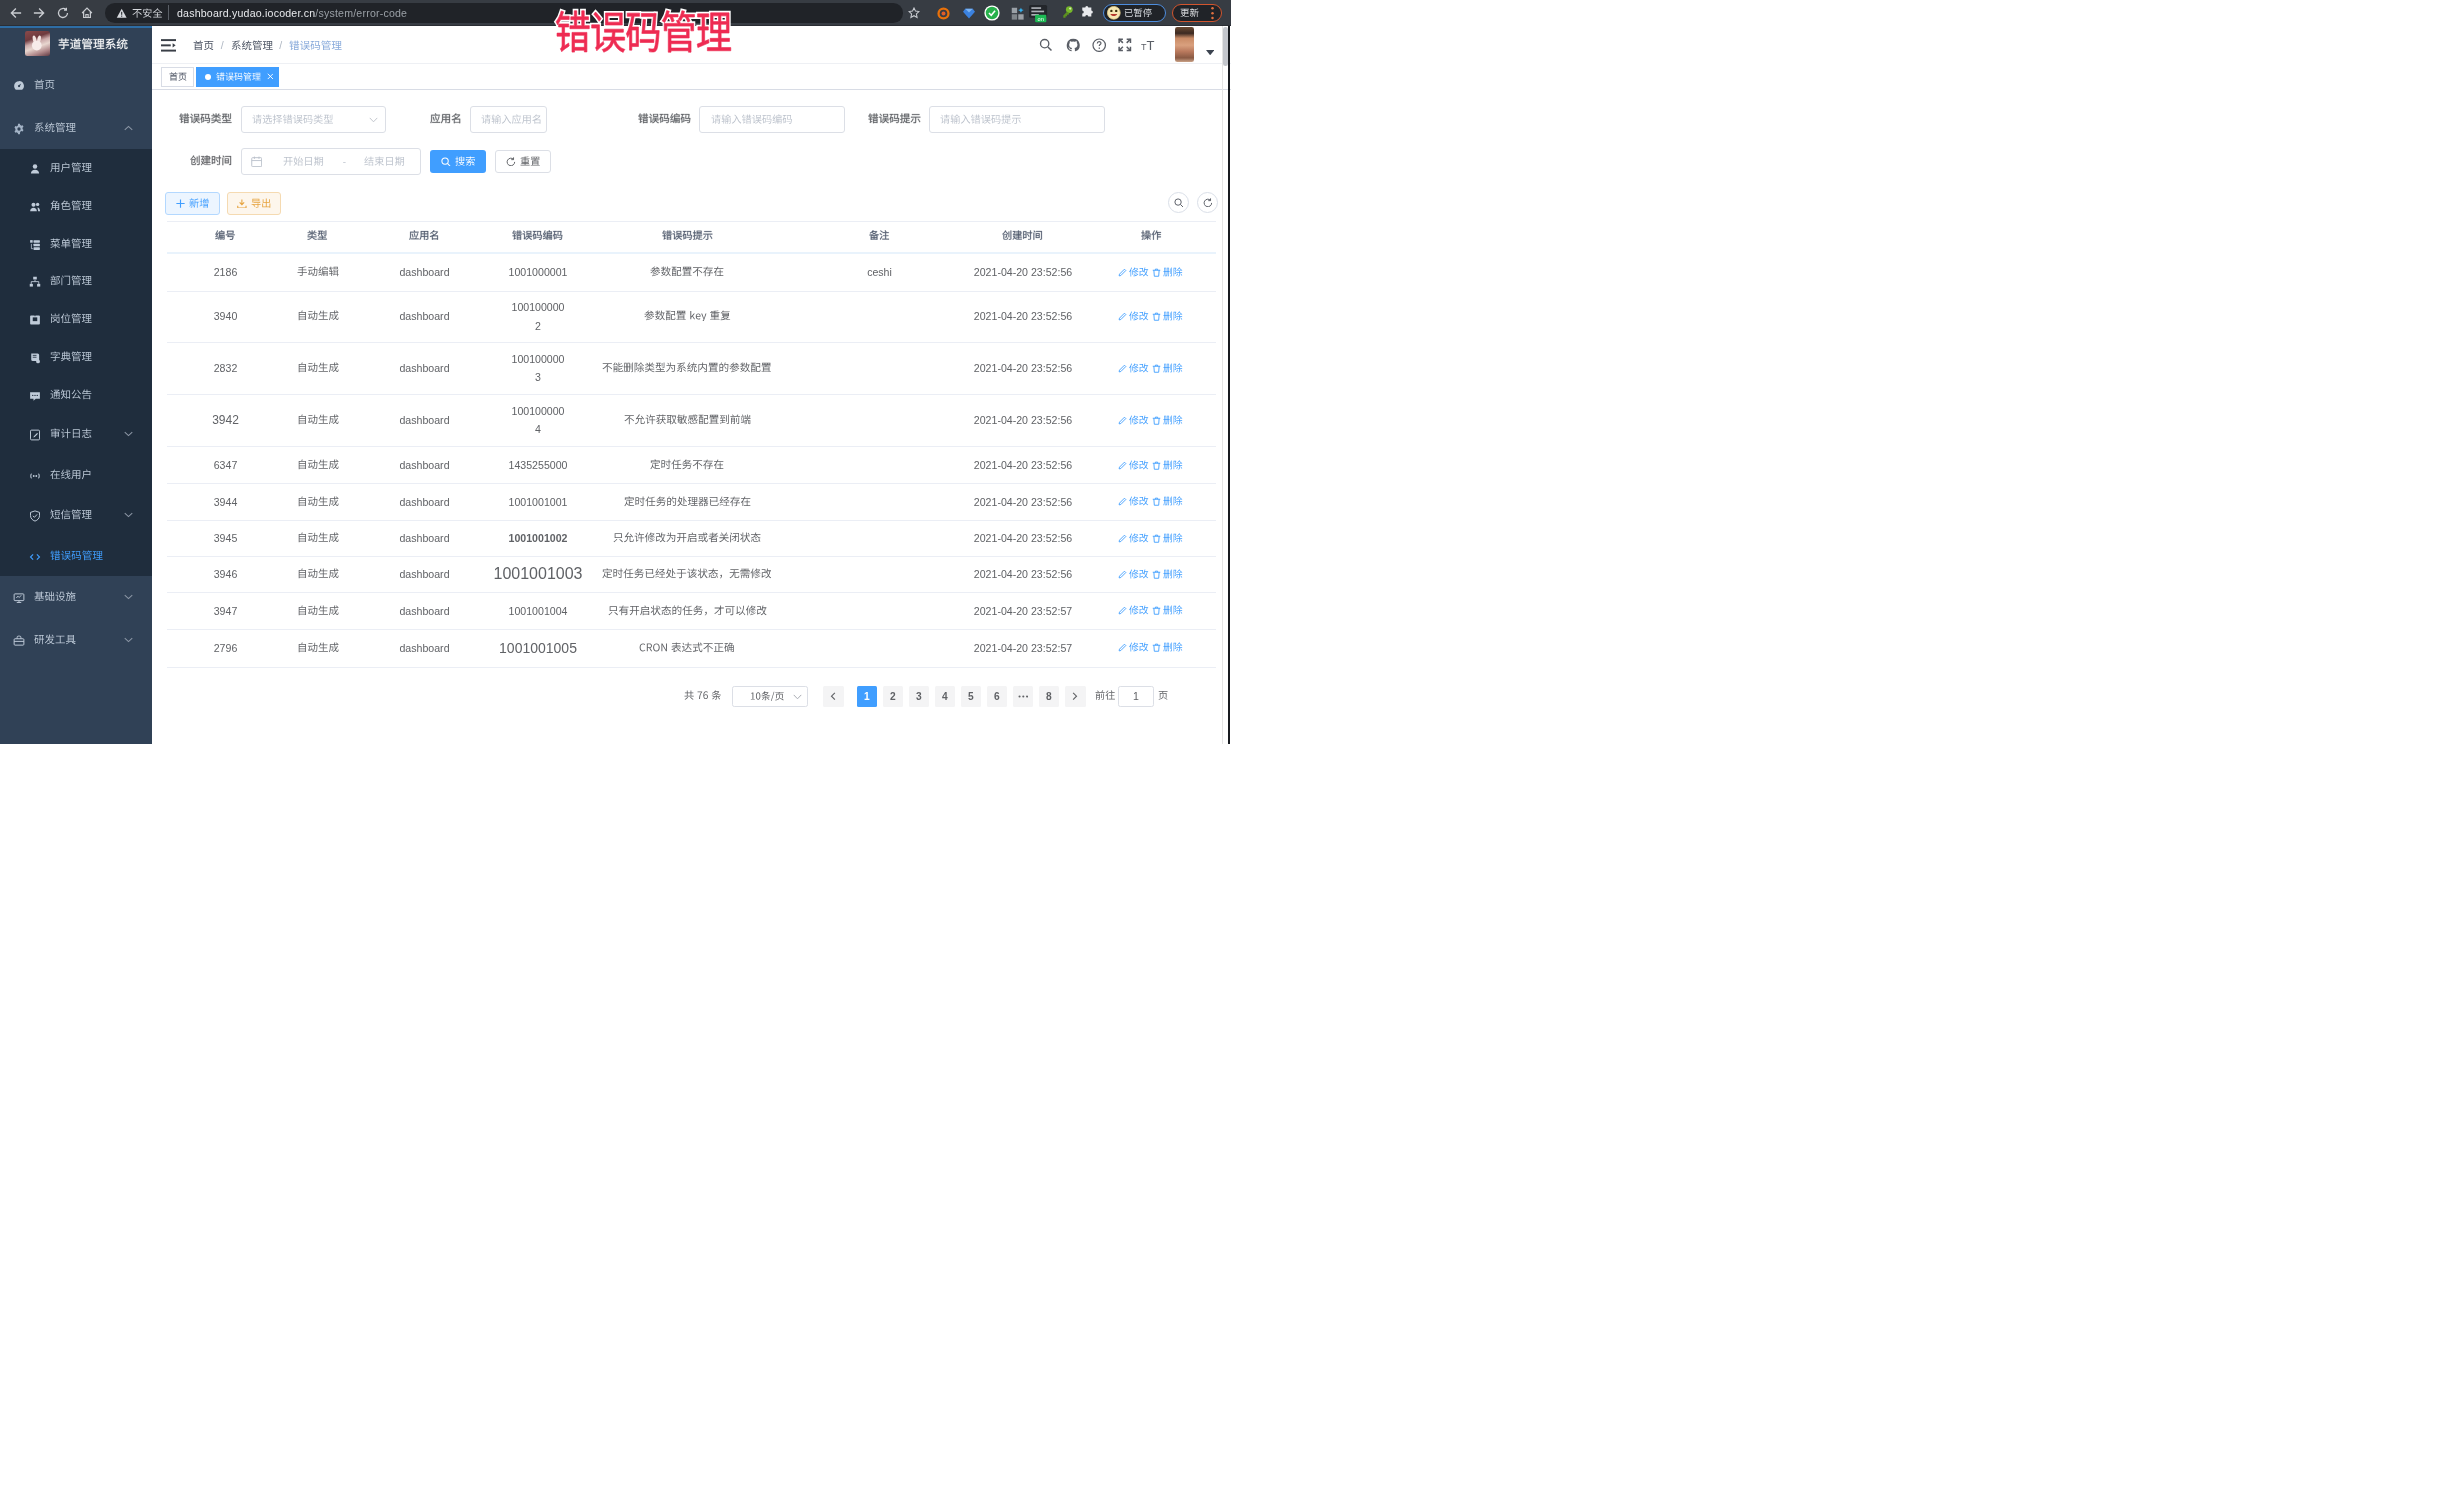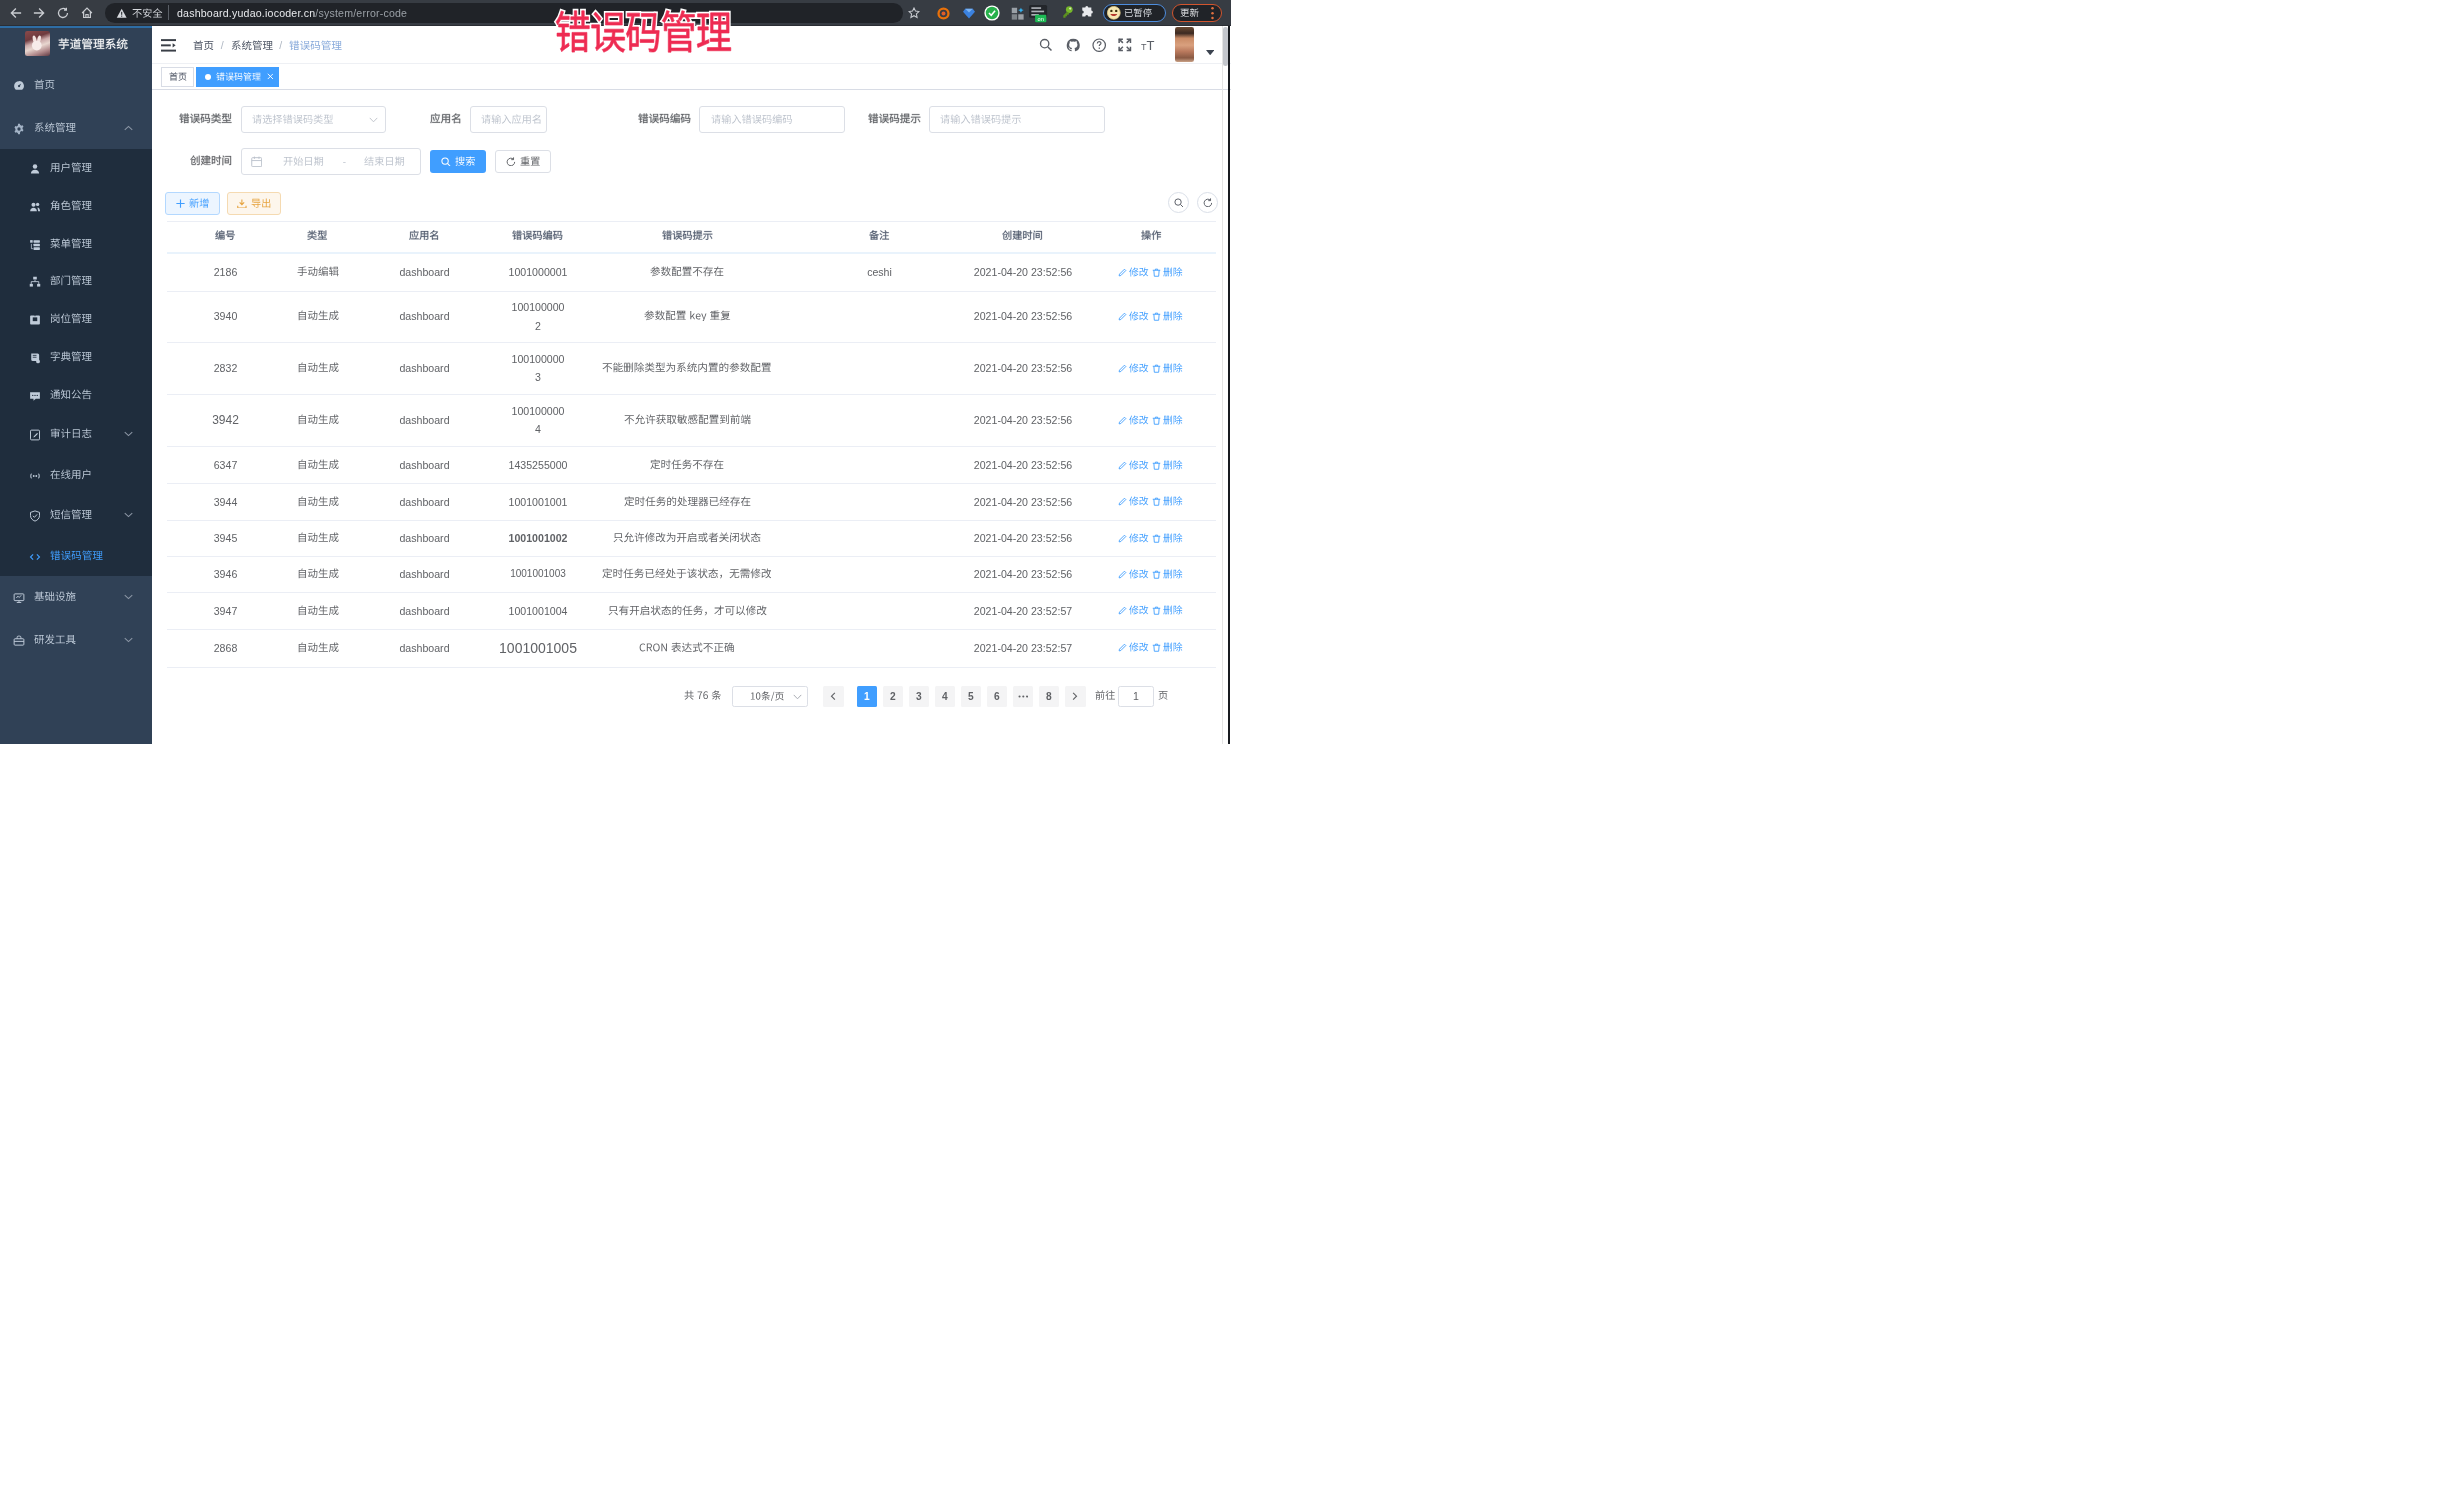--- a/index.html
+++ b/index.html
@@ -1145,21 +1145,21 @@
 <div style="position:absolute;left:180px;top:568px;width:91px;height:12px;display:flex;justify-content:center;font-size:10.6px;color:#606266;line-height:12px;">3946</div>
 <div style="position:absolute;left:272px;top:568px;width:91px;height:12px;display:flex;justify-content:center;">
     <svg class="cn" style="color:#606266;" width="42" height="10.6" viewBox="0 0 2000 500" preserveAspectRatio="xMinYMid meet">
       <use href="#g81ea" x="0"></use>
       <use href="#g52a8" x="500"></use>
       <use href="#g751f" x="1000"></use>
       <use href="#g6210" x="1500"></use>
     </svg>
   </div>
 <div style="position:absolute;left:379px;top:568px;width:91px;height:12px;display:flex;justify-content:center;font-size:10.6px;color:#606266;line-height:12px;">dashboard</div>
-<div style="position:absolute;left:485px;top:568px;width:106px;height:12px;display:flex;justify-content:center;font-size:10px;color:#606266;line-height:12px;">1001001003</div>
+<div style="position:absolute;left:485px;top:568px;width:106px;height:12px;display:flex;justify-content:center;font-size:16px;color:#606266;line-height:12px;">1001001003</div>
 <div style="position:absolute;left:566px;top:568px;width:242px;height:12px;display:flex;justify-content:center;">
     <svg class="cn" style="color:#606266;" width="170" height="10.6" viewBox="0 0 8000 500" preserveAspectRatio="xMinYMid meet">
       <use href="#g5b9a" x="0"></use>
       <use href="#g65f6" x="500"></use>
       <use href="#g4efb" x="1000"></use>
       <use href="#g52a1" x="1500"></use>
       <use href="#g5df2" x="2000"></use>
       <use href="#g7ecf" x="2500"></use>
       <use href="#g5904" x="3000"></use>
       <use href="#g4e8e" x="3500"></use>
@@ -1236,21 +1236,21 @@
 <div style="position:absolute;left:1152px;top:605px;width:33px;height:10.6px;display:flex;align-items:center;">
     <svg class="ico" width="9" height="9" viewBox="0 0 12 12" style="margin-right:2.3px">
       <path d="M1 3h10M4.5 3V1.5h3V3M2.5 3l.6 8h5.8l.6-8" fill="none" stroke="#409EFF" stroke-width="1.2"></path>
     </svg>
     <svg class="cn" style="color:#409EFF;" width="19.7" height="9.8" viewBox="0 0 1000 500" preserveAspectRatio="xMinYMid meet">
       <use href="#g5220" x="0"></use>
       <use href="#g9664" x="500"></use>
     </svg>
   </div>
 <div style="position:absolute;left:167px;top:629px;width:1049px;height:0px;border-top:0.8px solid #ebeef5;"></div>
-<div style="position:absolute;left:180px;top:642px;width:91px;height:12px;display:flex;justify-content:center;font-size:10.6px;color:#606266;line-height:12px;">2868</div>
+<div style="position:absolute;left:180px;top:642px;width:91px;height:12px;display:flex;justify-content:center;font-size:10.6px;color:#606266;line-height:12px;">2796</div>
 <div style="position:absolute;left:272px;top:642px;width:91px;height:12px;display:flex;justify-content:center;">
     <svg class="cn" style="color:#606266;" width="42" height="10.6" viewBox="0 0 2000 500" preserveAspectRatio="xMinYMid meet">
       <use href="#g81ea" x="0"></use>
       <use href="#g52a8" x="500"></use>
       <use href="#g751f" x="1000"></use>
       <use href="#g6210" x="1500"></use>
     </svg>
   </div>
 <div style="position:absolute;left:379px;top:642px;width:91px;height:12px;display:flex;justify-content:center;font-size:10.6px;color:#606266;line-height:12px;">dashboard</div>
 <div style="position:absolute;left:485px;top:642px;width:106px;height:12px;display:flex;justify-content:center;font-size:14px;color:#606266;line-height:12px;">1001001005</div>

